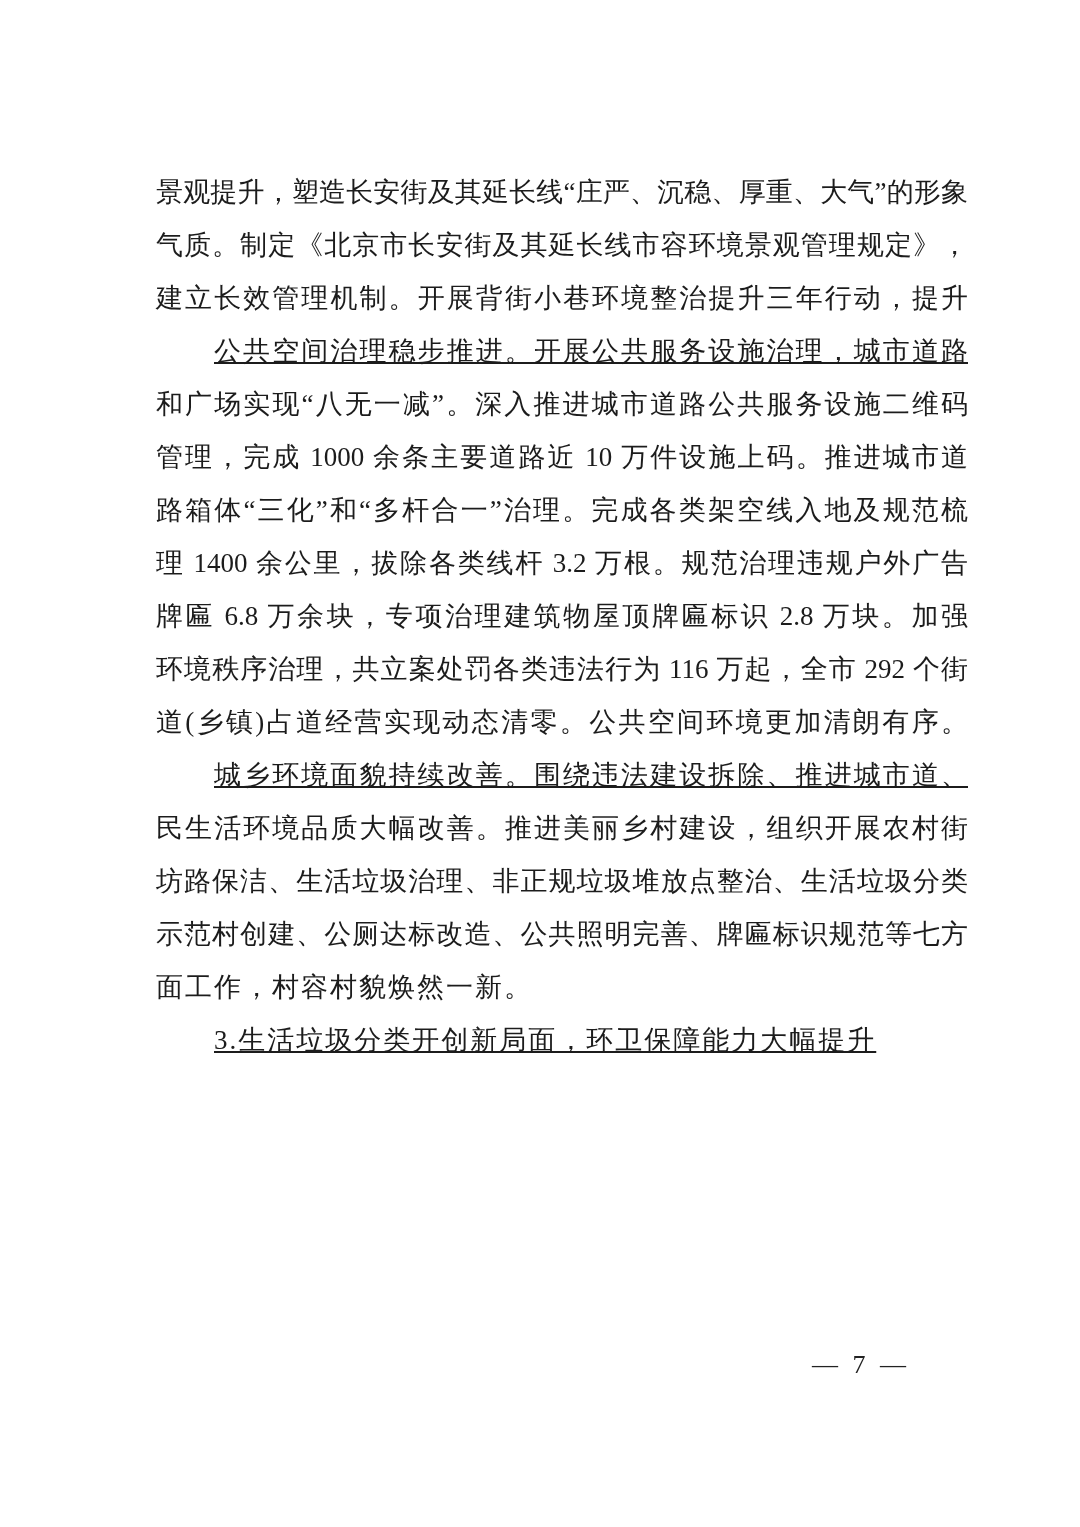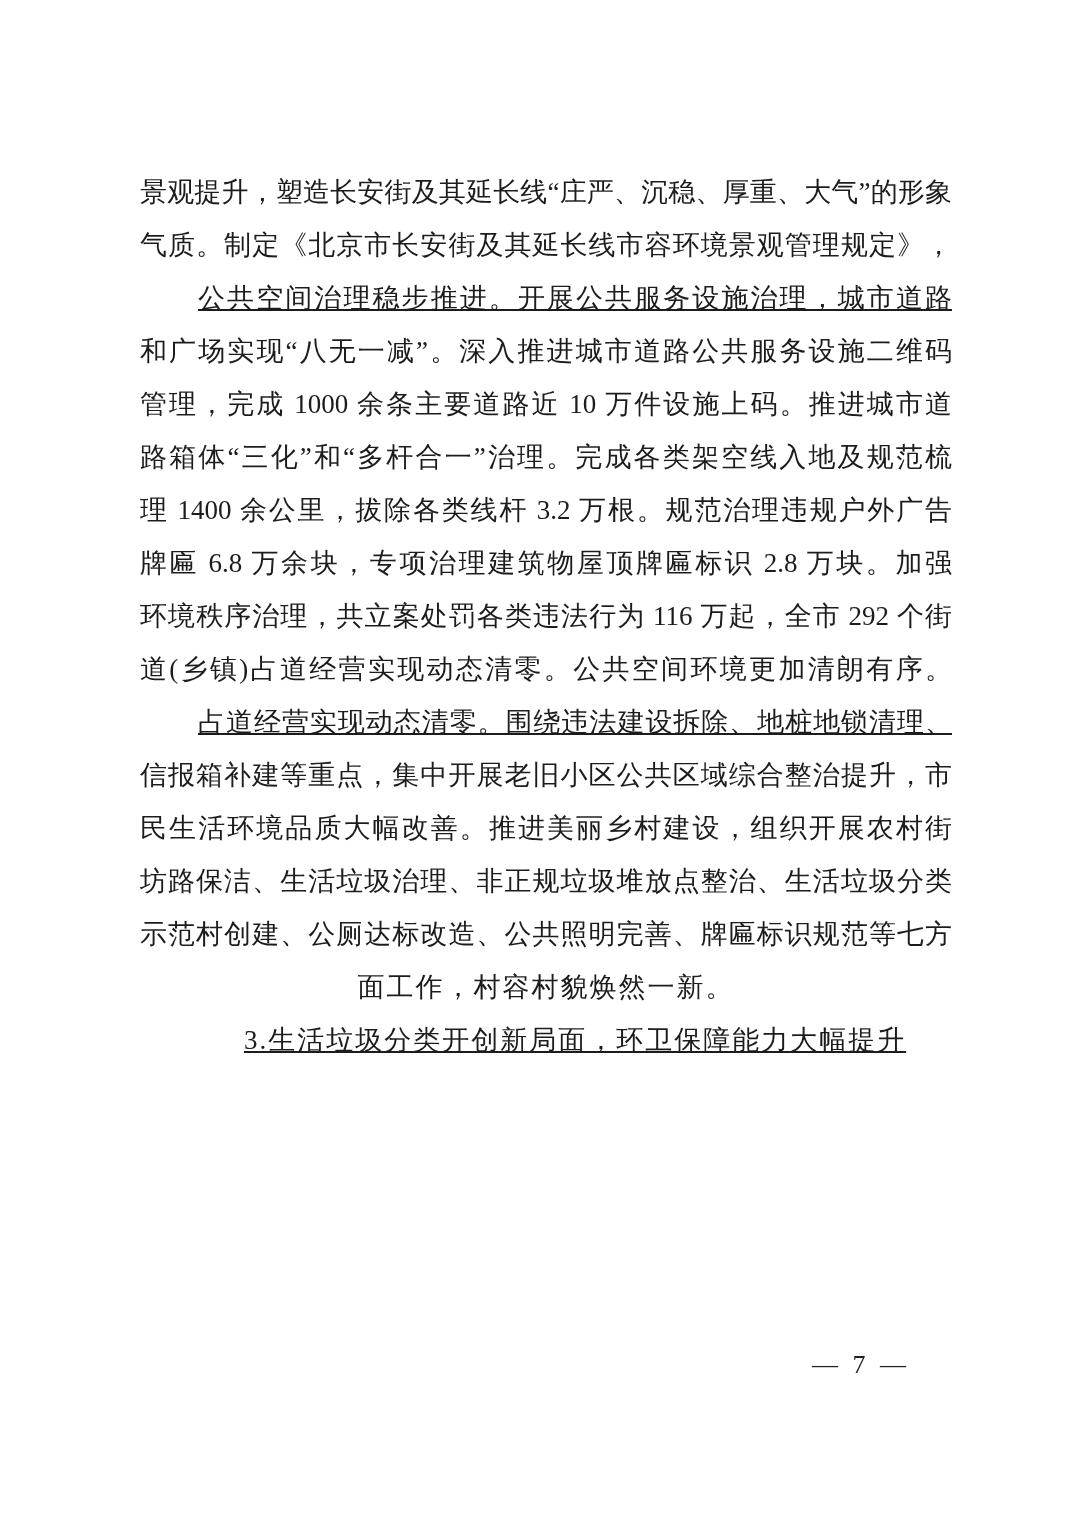--- a/index.html
+++ b/index.html
@@ -12,38 +12,38 @@
     width: 1080px;
     height: 1527px;
     background: #ffffff;
     margin: 0 auto;
     overflow: hidden;
     font-family: "Liberation Serif", "DejaVu Serif", serif;
     color: #1c1c1c;
   }
   .textblock {
     position: absolute;
-    left: 140px;
+    left: 156px;
     top: 166px;
     width: 812px;
   }
   .line {
     height: 53px;
     line-height: 53px;
     font-size: 27px;
     white-space: nowrap;
   }
   .line.justify {
     white-space: normal;
     text-align: justify;
     text-align-last: justify;
     text-justify: inter-character;
   }
   .line.left {
-    text-align: center;
+    text-align: left;
     letter-spacing: 2px;
   }
   .line.indent {
     text-indent: 58px;
     text-decoration: underline;
   }
   .page-number {
     position: absolute;
     top: 1349px;
     right: 170px;
@@ -55,30 +55,30 @@
     text-align: right;
   }
 </style>
 </head>
 <body>
 
 <div class="page">
   <div class="textblock">
     <div class="line justify">景观提升，塑造长安街及其延长线“庄严、沉稳、厚重、大气”的形象</div>
     <div class="line justify">气质。制定《北京市长安街及其延长线市容环境景观管理规定》，</div>
+    <div class="line justify">建立长效管理机制。开展背街小巷环境整治提升三年行动，提升</div>
     <div class="line justify indent">公共空间治理稳步推进。开展公共服务设施治理，城市道路</div>
     <div class="line justify">和广场实现“八无一减”。深入推进城市道路公共服务设施二维码</div>
     <div class="line justify">管理，完成 1000 余条主要道路近 10 万件设施上码。推进城市道</div>
     <div class="line justify">路箱体“三化”和“多杆合一”治理。完成各类架空线入地及规范梳</div>
     <div class="line justify">理 1400 余公里，拔除各类线杆 3.2 万根。规范治理违规户外广告</div>
     <div class="line justify">牌匾 6.8 万余块，专项治理建筑物屋顶牌匾标识 2.8 万块。加强</div>
     <div class="line justify">环境秩序治理，共立案处罚各类违法行为 116 万起，全市 292 个街</div>
     <div class="line justify">道(乡镇)占道经营实现动态清零。公共空间环境更加清朗有序。</div>
-    <div class="line justify indent">占道经营实现动态清零。围绕违法建设拆除、地桩地锁清理、</div>
-    <div class="line justify">信报箱补建等重点，集中开展老旧小区公共区域综合整治提升，市</div>
+    <div class="line justify indent">城乡环境面貌持续改善。围绕违法建设拆除、推进城市道、</div>
     <div class="line justify">民生活环境品质大幅改善。推进美丽乡村建设，组织开展农村街</div>
     <div class="line justify">坊路保洁、生活垃圾治理、非正规垃圾堆放点整治、生活垃圾分类</div>
     <div class="line justify">示范村创建、公厕达标改造、公共照明完善、牌匾标识规范等七方</div>
     <div class="line left">面工作，村容村貌焕然一新。</div>
     <div class="line left indent">3.生活垃圾分类开创新局面，环卫保障能力大幅提升</div>
   </div>
   <div class="page-number">— 7 —</div>
 </div>
 
 </body></html>

